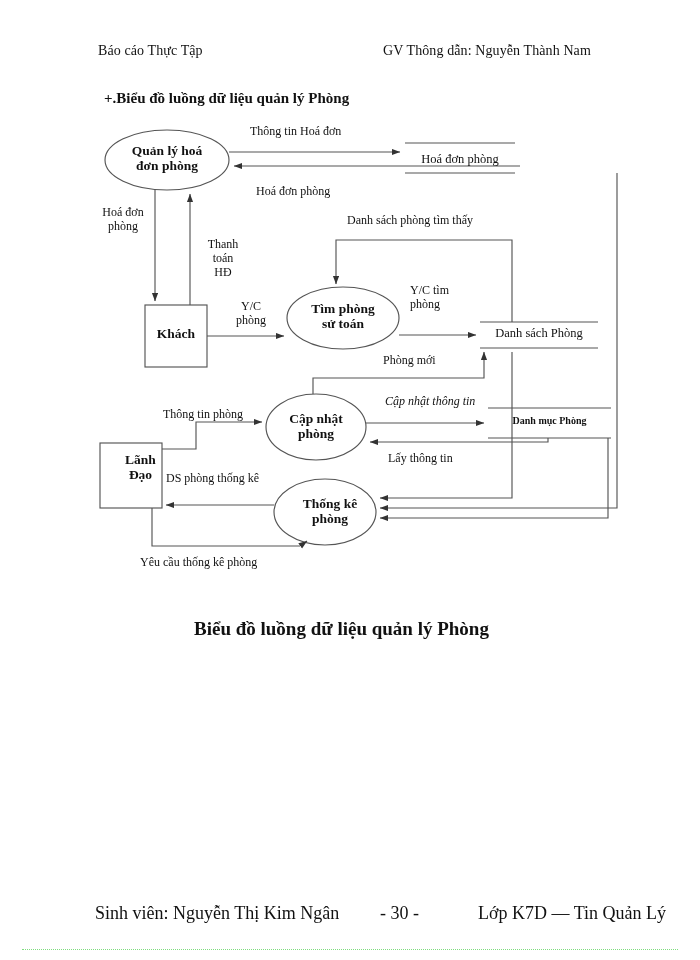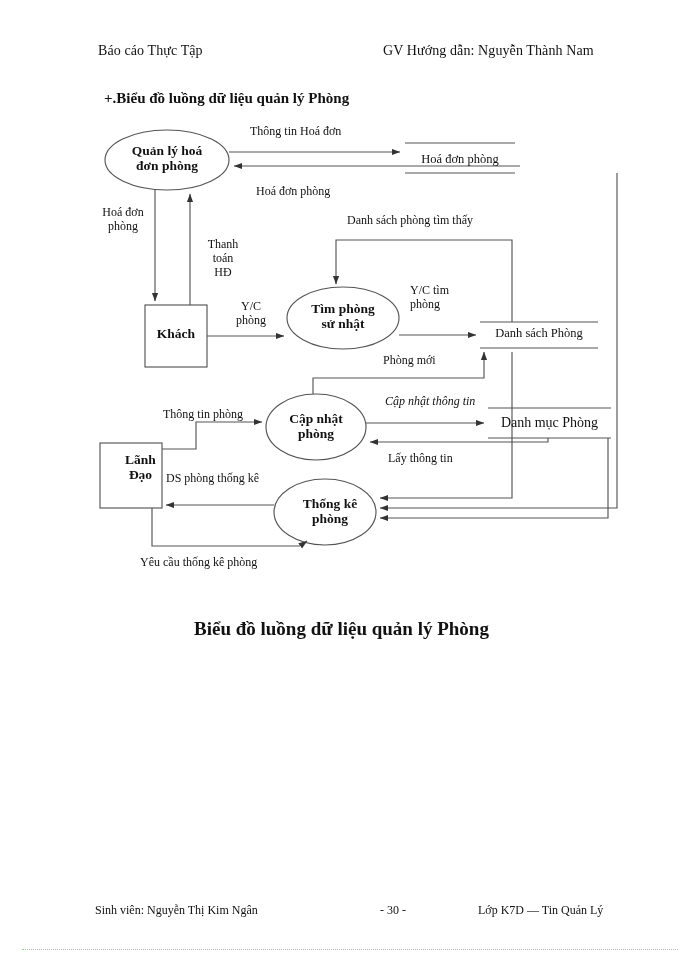--- a/index.html
+++ b/index.html
@@ -27,21 +27,21 @@
     position: absolute;
     font-size: 14px;
     letter-spacing: 0.1px;
     white-space: nowrap;
   }
   #hdr-left  { left: 98px;  top: 43px; }
   #hdr-right { left: 383px; top: 43px; }
 
   .ftr {
     position: absolute;
-    font-size: 12px;
+    font-size: 18px;
     white-space: nowrap;
   }
   #ftr-left   { left: 95px;  top: 903px; }
   #ftr-center { left: 380px; top: 903px; }
   #ftr-right  { left: 478px; top: 903px; }
 
   
   #doc-title {
     position: absolute;
     left: 104px; top: 90px;
@@ -71,21 +71,21 @@
     position: absolute;
     text-align: center;
     font-weight: bold;
     line-height: 1.12;
     white-space: nowrap;
     pointer-events: none;
   }
   .proc-label { font-size: 13.5px; }
   .ext-label  { font-size: 13.5px; }
   .store-label{ font-size: 12.5px; font-weight: normal; }
-  .store-label.bold { font-weight: normal; font-size: 14px; text-align: center; }
+  .store-label.bold { font-weight: bold; font-size: 10px; text-align: center; }
 
   .flow-label {
     position: absolute;
     font-size: 12px;
     font-weight: normal;
     line-height: 1.15;
     white-space: nowrap;
     pointer-events: none;
   }
   .flow-label.ctr { text-align: center; }
@@ -98,21 +98,21 @@
     height: 1px;
     border-top: 1px dotted #7fdd7f;
   }
 </style>
 </head>
 <body>
 
 <div class="page">
 
   <div class="hdr" id="hdr-left">Báo cáo Thực Tập</div>
-  <div class="hdr" id="hdr-right">GV Hướng dẫn: Nguyễn Thành Nam</div>
+  <div class="hdr" id="hdr-right">GV Thông dẫn: Nguyễn Thành Nam</div>
 
   <div id="doc-title">+.Biểu đồ luồng dữ liệu quản lý Phòng</div>
 
   <div id="diagram">
     <svg width="700" height="960" viewBox="0 0 700 960" xmlns="http://www.w3.org/2000/svg" aria-hidden="true">
       <defs>
         <marker id="ah" markerWidth="9" markerHeight="9" refX="8.4" refY="3.2" orient="auto" markerUnits="userSpaceOnUse">
           <path d="M0,0 L8.6,3.2 L0,6.4 z" fill="#333"></path>
         </marker>
       </defs>
@@ -174,21 +174,21 @@
     </svg>
   </div>
 
   <div class="node-label proc-label" style="left:105px; top:143px; width:124px;">
     <div>Quản lý hoá</div>
     <div>đơn phòng</div>
   </div>
 
   <div class="node-label proc-label" style="left:287px; top:301px; width:112px;">
     <div>Tìm phòng</div>
-    <div>sử nhật</div>
+    <div>sử toán</div>
   </div>
 
   <div class="node-label proc-label" style="left:266px; top:411px; width:100px;">
     <div>Cập nhật</div>
     <div>phòng</div>
   </div>
 
   <div class="node-label proc-label" style="left:274px; top:496px; width:112px;">
     <div>Thống kê</div>
     <div>phòng</div>

